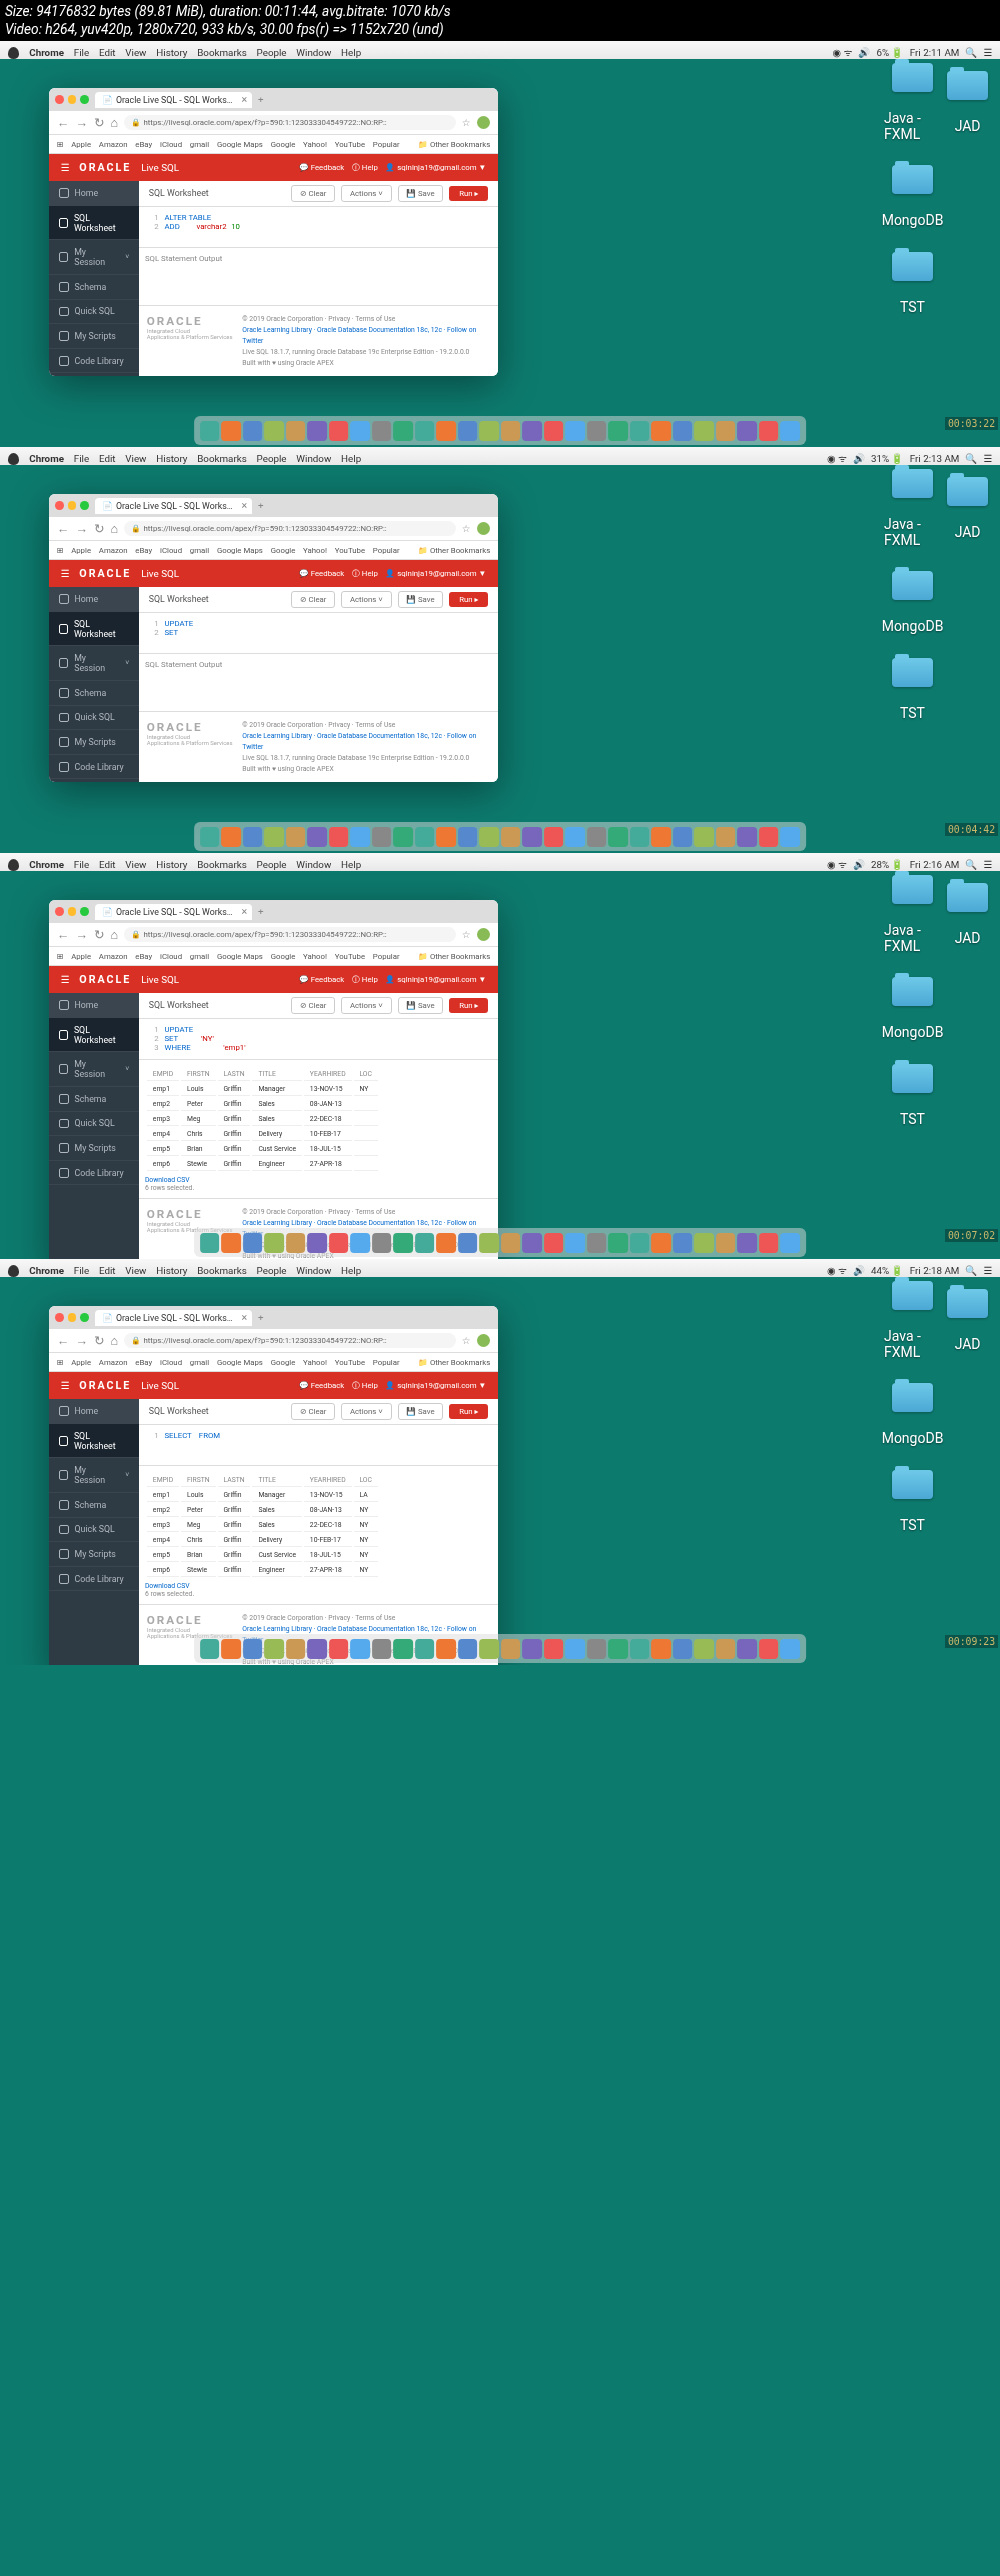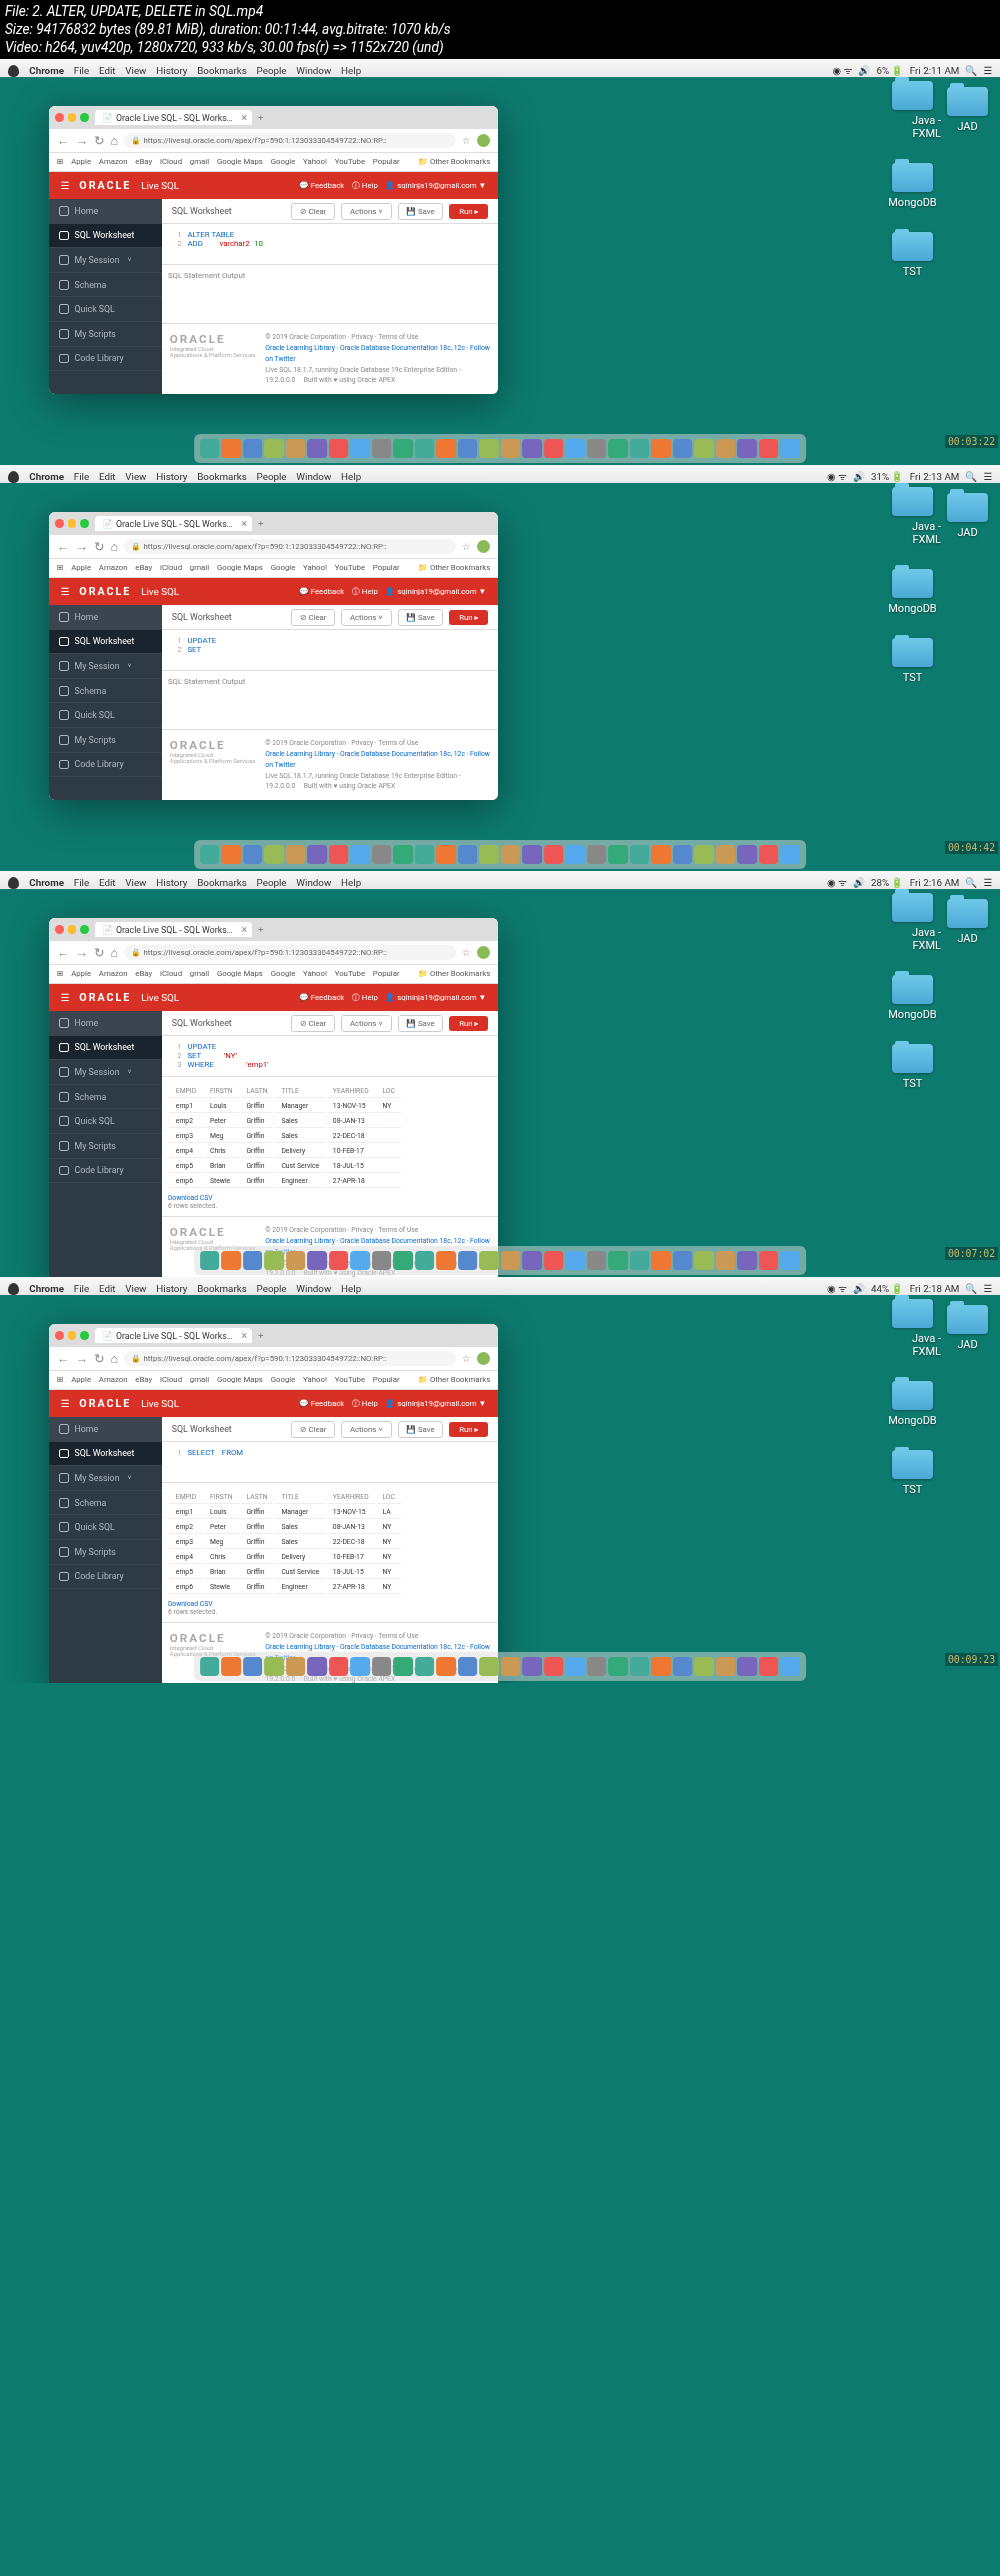--- a/index.html
+++ b/index.html
@@ -9,40 +9,40 @@
 .menubar{height:23px;background:linear-gradient(#f8f8f8,#e5e5e5);display:flex;align-items:center;padding:0 7.8px;color:#333;font-size:9.8px;gap:9.8px}
 .menubar .apple{width:11.7px;height:11.7px;background:#333;border-radius:50% 50% 50% 50%/60% 60% 40% 40%}
 .menubar .right{margin-left:auto;display:flex;gap:5.9px;align-items:center}
 .desktop{position:absolute;top:17.6px;left:0;right:0;bottom:0;background:#0d7a6e}
 .icons-col{position:absolute;right:3.9px;top:3.9px;width:49px;display:flex;flex-direction:row;gap:23.4px;align-items:center}
 .icons-col2{position:absolute;right:59px;top:3.9px;width:57px;display:flex;flex-direction:column;gap:23.4px;align-items:center}
 .folder-icon{width:41px;height:29px;background:linear-gradient(#6ec9e8,#4ba8d4);border-radius:3.9px;position:relative;box-shadow:0 1px 2.9px rgba(0,0,0,0.3)}
 .folder-icon::before{content:"";position:absolute;top:-3.9px;left:2.9px;width:13.7px;height:3.9px;background:#6ec9e8;border-radius:2px 2px 0 0}
 .doc-icon{width:29px;height:37px;background:#fff;border-radius:2px;box-shadow:0 1px 2.9px rgba(0,0,0,0.3);position:relative}
 .doc-icon::after{content:"";position:absolute;top:0;right:0;width:7.8px;height:7.8px;background:#ddd;clip-path:polygon(0 0,100% 100%,0 100%)}
-.icon-label{color:#fff;font-size:11px;text-align:right;margin-top:4px;text-shadow:0 1px 2px rgba(0,0,0,0.5)}
+.icon-label{color:#fff;font-size:14px;text-align:left;margin-top:18px;text-shadow:0 1px 2px rgba(0,0,0,0.5)}
 .icon-wrap{display:flex;flex-direction:column;align-items:center}
 .browser{position:absolute;left:49px;top:29px;width:449px;background:#fff;border-radius:5.9px;box-shadow:0 9.8px 39px rgba(0,0,0,0.4);overflow:hidden}
 .browser-tabs{height:23.4px;background:#ddd;display:flex;align-items:center;padding:0 5.9px;gap:5.9px}
 .traffic{display:flex;gap:3.9px}
 .traffic span{width:8.8px;height:8.8px;border-radius:50%}
 .tr-r{background:#ff5f56}.tr-y{background:#ffbd2e}.tr-g{background:#27c93f}
 .tab{background:#fff;padding:2.9px 19.5px 2.9px 7.8px;border-radius:3.9px 3.9px 0 0;font-size:8.8px;color:#333;position:relative;display:flex;align-items:center;gap:3.9px}
 .tab-close{position:absolute;right:4.9px;color:#888;font-size:10.7px}
 .addr-bar{height:23.4px;background:#fff;display:flex;align-items:center;padding:0 7.8px;gap:5.9px;border-bottom:1px solid #ddd}
 .addr-bar .nav-btn{color:#888;font-size:12.7px}
 .addr-field{flex:1;background:#f5f5f5;border-radius:11.7px;padding:2.9px 7.8px;font-size:7.8px;color:#666;display:flex;align-items:center;gap:3.9px}
 .bookmark-bar{height:19.5px;background:#fff;display:flex;align-items:center;padding:0 7.8px;gap:7.8px;border-bottom:1px solid #ddd;font-size:7.8px;color:#555}
 .bm-item{display:flex;align-items:center;gap:2px}
 .oracle-header{height:27px;background:#d93025;display:flex;align-items:center;padding:0 11.7px;color:#fff;gap:9.8px}
 .oracle-logo{font-size:10.7px;letter-spacing:2px;font-weight:bold}
 .live-sql{font-size:9.8px}
 .oracle-right{margin-left:auto;display:flex;gap:7.8px;font-size:7.8px;align-items:center}
 .app-body{display:flex;min-height:195px}
-.sidebar{width:113px;background:#2e3a44;color:#b0b8bf}
+.sidebar{width:90px;background:#2e3a44;color:#b0b8bf}
 .side-item{padding:6.8px 9.8px;font-size:8.8px;display:flex;align-items:center;gap:5.9px;border-bottom:1px solid #3a4550}
 .side-item.active{background:#1a242e;color:#fff}
 .side-item.home{background:#3a4550}
 .side-icon{width:9.8px;height:9.8px;border:1px solid currentColor;border-radius:2px}
 .content{flex:1;background:#fff;display:flex;flex-direction:column}
 .worksheet-bar{height:25.4px;display:flex;align-items:center;padding:0 9.8px;border-bottom:1px solid #ddd;font-size:8.8px;color:#555}
 .worksheet-actions{margin-left:auto;display:flex;gap:5.9px;align-items:center}
 .wbtn{border:1px solid #ccc;border-radius:2.9px;padding:2.9px 7.8px;background:#fff;font-size:7.8px;color:#666}
 .run-btn{background:#d93025;color:#fff;border:none;padding:2.9px 9.8px;display:flex;align-items:center;gap:2.9px}
 .code-area{padding:5.9px;font-family:monospace;font-size:7.8px;min-height:41px;border-bottom:1px solid #ddd}
@@ -65,21 +65,20 @@
 .dock-item{width:19.5px;height:19.5px;border-radius:3.9px;background:linear-gradient(#7ac,#469)}
 .timestamp{position:absolute;bottom:17.6px;right:2px;color:#c9b86a;font-family:monospace;font-size:9.8px;background:rgba(0,0,0,0.3);padding:1px 2.9px}
 .arrow{font-size:9.8px}
 .star{color:#888}
 .dropdown-arrow{font-size:6.8px;margin-left:2px}
 </style>
 </head>
 <body>
 
 <div class="file-info">
-  <div>File: 2. ALTER, UPDATE, DELETE in SQL.mp4</div>
   <div>Size: 94176832 bytes (89.81 MiB), duration: 00:11:44, avg.bitrate: 1070 kb/s</div>
   <div>Video: h264, yuv420p, 1280x720, 933 kb/s, 30.00 fps(r) =&gt; 1152x720 (und)</div>
 </div>
 
 <div id="screenshots-container">
     <div class="screenshot">
       <div class="menubar">
     <span class="apple"></span>
     <b>Chrome</b>
     <span>File</span>

